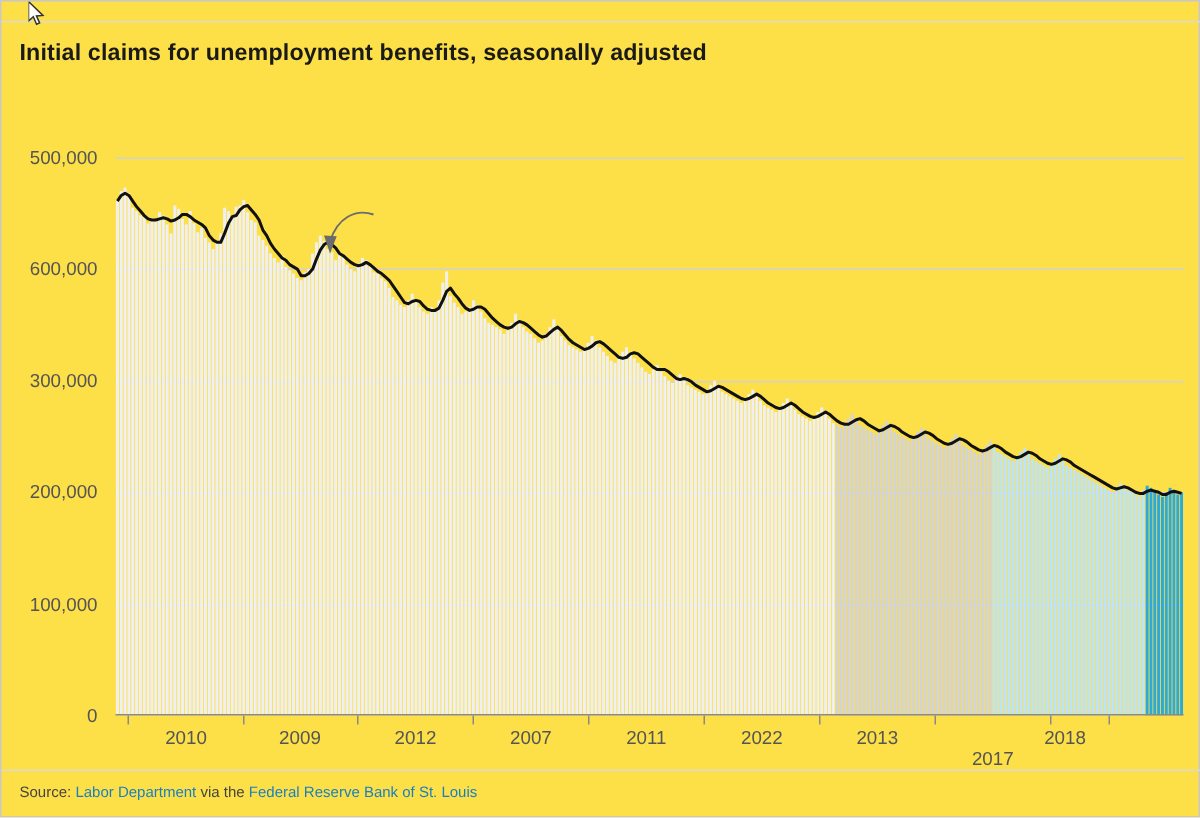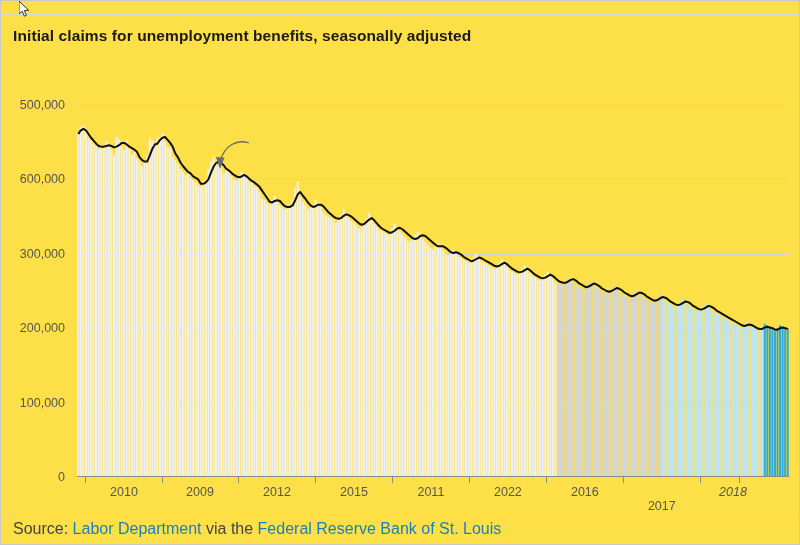--- a/index.html
+++ b/index.html
@@ -118,21 +118,21 @@
     position: absolute;
     left: 206px;
     top: 136px;
     width: 44px;
     height: 34px;
   }
   .source {
     position: absolute;
     left: 12px;
     top: 528px;
-    font-size: 16px;
+    font-size: 10px;
     color: #444;
     transform: translateY(-50%);
   }
   .source a {
     color: #1a7fc1;
     text-decoration: none;
   }
   .bottom-rule {
     position: absolute;
     left: 0;
@@ -463,31 +463,31 @@
 
 
   <div class="xaxis" id="xaxis">
       <div class="xtick-line" style="left: 7.53946px;"></div>
       <div class="xlabel" style="left: 47px;">2010</div>
       <div class="xtick-line" style="left: 84.5124px;"></div>
       <div class="xlabel" style="left: 122.999px;">2009</div>
       <div class="xtick-line" style="left: 161.485px;"></div>
       <div class="xlabel" style="left: 199.972px; text-align: right;">2012</div>
       <div class="xtick-line" style="left: 238.458px;"></div>
-      <div class="xlabel" style="left: 276.945px;">2015</div>
+      <div class="xlabel" style="left: 276.945px;">2007</div>
       <div class="xtick-line" style="left: 315.431px;"></div>
       <div class="xlabel" style="left: 353.918px;">2011</div>
       <div class="xtick-line" style="left: 392.404px;"></div>
       <div class="xlabel" style="left: 430.891px;">2022</div>
       <div class="xtick-line" style="left: 469.377px;"></div>
-      <div class="xlabel" style="left: 507.864px;">2016</div>
+      <div class="xlabel" style="left: 507.864px;">2013</div>
       <div class="xtick-line" style="left: 546.35px;"></div>
       <div class="xlabel" style="left: 584.837px; margin-top: 14px;">2017</div>
       <div class="xtick-line" style="left: 623.323px;"></div>
-      <div class="xlabel" style="left: 656px; font-style: italic;">2018</div>
+      <div class="xlabel" style="left: 633px;">2018</div>
       <div class="xtick-line" style="left: 661.81px;"></div>
     </div>
 
   <div class="bottom-rule"></div>
 
   <div class="source">
     <span>Source: </span><a href="#">Labor Department</a><span> via the </span><a href="#">Federal Reserve Bank of St. Louis</a>
   </div>
 
 </div>

